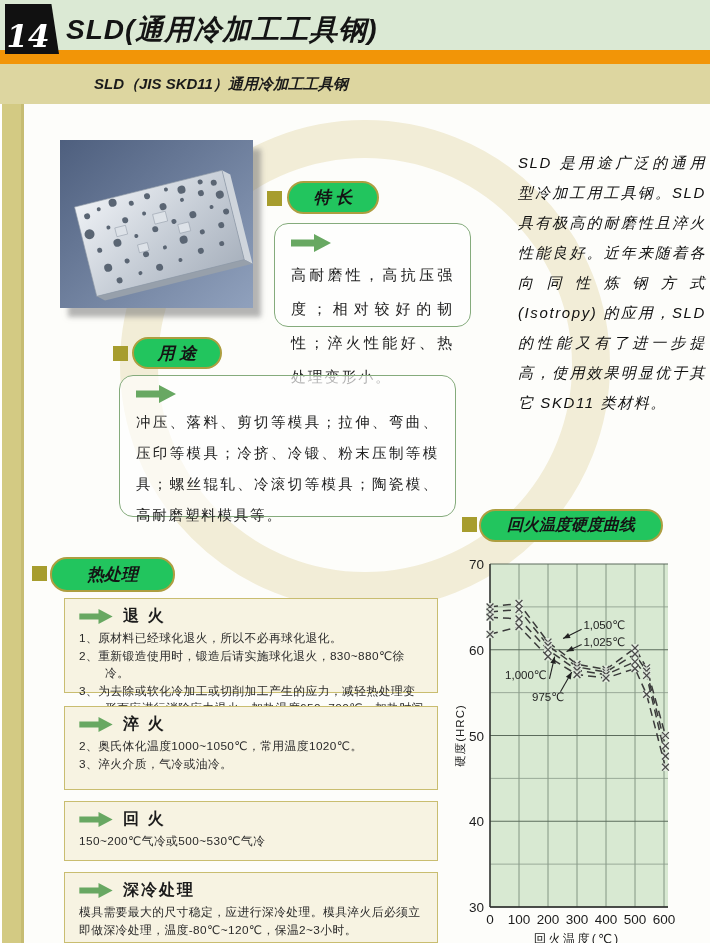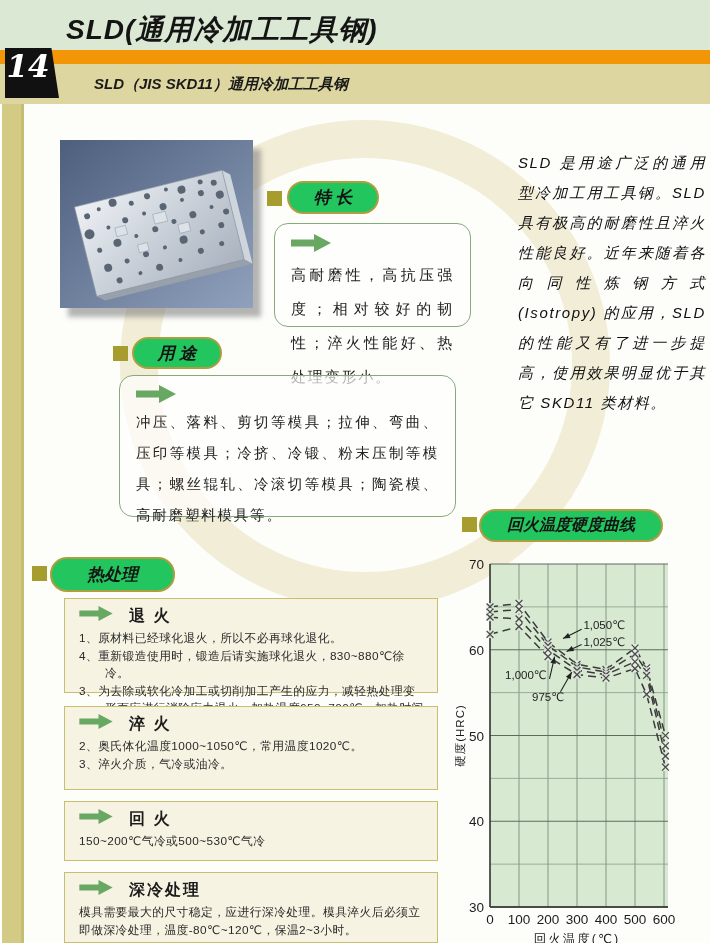--- a/index.html
+++ b/index.html
@@ -14,21 +14,21 @@
   .abs{position:absolute;}
   
   .band-green{left:0;top:0;width:710px;height:50px;background:var(--header_green);z-index:3;}
   .band-orange{left:0;top:50px;width:710px;height:14px;background:var(--accent_orange);z-index:3;}
   .band-khaki{left:0;top:64px;width:710px;height:40px;background:var(--khaki_band);z-index:3;}
   .left-strip{left:0;top:104px;width:24px;height:839px;z-index:2;
     background:linear-gradient(90deg,#fff 0 2px,var(--frame_khaki) 2px 21px,#c6bc72 21px 24px);}
   .num-box{left:5px;top:4px;width:54px;height:50px;background:#111;z-index:4;
     clip-path:polygon(0 0,86% 0,100% 100%,0 100%);color:#fff;
     font-family:"DejaVu Serif","Liberation Serif",serif;font-style:italic;font-weight:bold;
-    font-size:31px;display:flex;align-items:flex-start;justify-content:center;padding-right:8px;margin-top:44px;}
+    font-size:31px;display:flex;align-items:flex-end;justify-content:center;padding-right:8px;}
   .page-title{left:66px;top:11px;z-index:4;font-size:28px;font-weight:bold;font-style:italic;
     color:#141414;letter-spacing:1px;}
   .subtitle{left:94px;top:75px;z-index:4;font-size:15px;font-weight:bold;font-style:italic;color:#1a1a1a;}
   
   .ring{left:120px;top:120px;width:490px;height:490px;border-radius:50%;
     border:38px solid var(--ring);z-index:0;}
   
   .photo{left:60px;top:140px;width:193px;height:168px;z-index:2;
     box-shadow:8px 9px 5px rgba(120,120,120,.55);}
   
@@ -40,21 +40,21 @@
   .gbox{background:rgba(255,255,255,.65);border:1.5px solid var(--green_border);border-radius:14px;
     z-index:1;padding:10px 16px;}
   .gbox .txt{font-size:15px;color:#222;letter-spacing:1.8px;line-height:34px;text-align:justify;}
   .arrow-icon{display:block;}
   
   .intro{left:518px;top:148px;width:188px;z-index:1;font-size:15px;font-style:italic;
     color:#101010;line-height:30px;letter-spacing:1.6px;text-align:justify;}
   
   .ht-box{left:64px;width:374px;background:var(--ht_box_bg);border:1px solid var(--ht_box_border);
     z-index:1;padding:7px 12px 4px 14px;}
-  .ht-title-row{display:flex;gap:16px;margin-bottom:3px;}
+  .ht-title-row{display:flex;align-items:center;gap:10px;margin-bottom:3px;}
   .ht-title{font-size:16px;font-weight:bold;color:#1c1c1c;letter-spacing:2px;}
   .ht-items{font-size:11.8px;color:#2a2a2a;line-height:17.5px;letter-spacing:.4px;}
   .ht-items .hang{padding-left:2.2em;text-indent:-2.2em;}
   
   .chart-wrap{left:455px;top:552px;width:255px;height:391px;z-index:1;}
   svg text{font-family:"Liberation Sans","DejaVu Sans",sans-serif;}
 </style>
 </head>
 <body>
 
@@ -325,21 +325,21 @@
 
   <div class="abs ht-box" style="top:598px;height:95px;">
     <div class="ht-title-row">
       <svg width="34" height="15" viewBox="0 0 40 18">
         <path d="M0 5.5 h23 v-5.5 l17 9 -17 9 v-5.5 h-23 z" fill="var(--arrow_green)"></path>
         </svg>
       <span class="ht-title">退 火</span>
     </div>
     <div class="ht-items">
         <div class="hang">1、原材料已经球化退火，所以不必再球化退化。</div>
-        <div class="hang">4、重新锻造使用时，锻造后请实施球化退火，830~880℃徐冷。</div>
+        <div class="hang">2、重新锻造使用时，锻造后请实施球化退火，830~880℃徐冷。</div>
         <div class="hang">3、为去除或软化冷加工或切削加工产生的应力，减轻热处理变形而应进行消除应力退火，加热温度650~700℃，加热时间1h/25mm。</div>
       </div>
   </div>
 
   <div class="abs ht-box" style="top:706px;height:84px;">
     <div class="ht-title-row">
       <svg width="34" height="15" viewBox="0 0 40 18">
         <path d="M0 5.5 h23 v-5.5 l17 9 -17 9 v-5.5 h-23 z" fill="var(--arrow_green)"></path>
         </svg>
       <span class="ht-title">淬 火</span>

